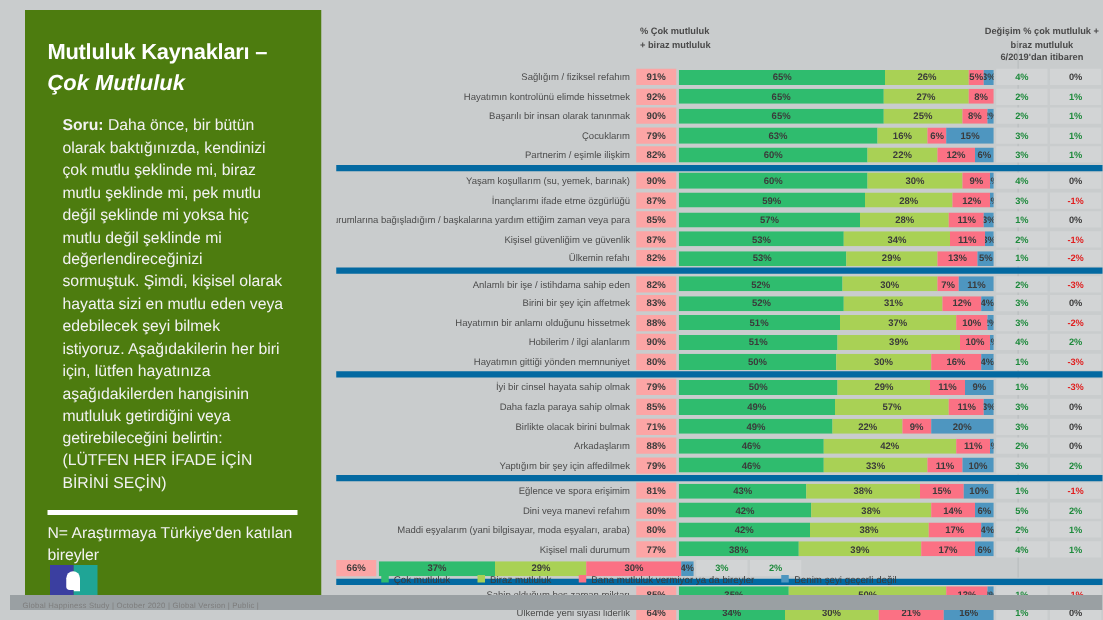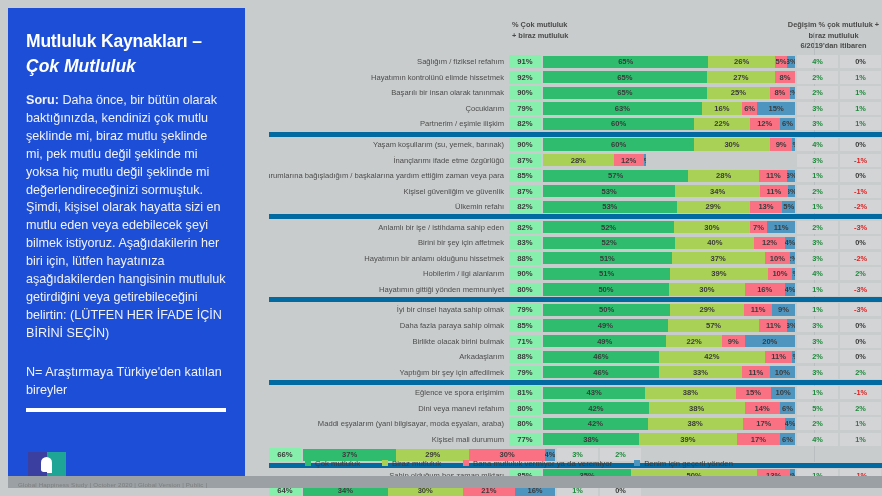--- a/index.html
+++ b/index.html
@@ -6,27 +6,27 @@
   body{
     width:882px;height:496px;
     background:#c9cccd;
     font-family:"Liberation Sans", sans-serif;
     overflow:hidden;
   }
   #slide{position:relative;width:882px;height:496px;background:#c9cccd;}
 
   
   #leftpanel{
-    position:absolute;left:8px;top:8px;width:237px;height:480px;
-    background:#1d4ed8;color:#ffffff;box-sizing:border-box;
+    position:absolute;left:20px;top:8px;width:237px;height:480px;
+    background:#4d7c0f;color:#ffffff;box-sizing:border-box;
     padding:16px 18px 0 18px;
   }
   .title1{font-size:17.5px;font-weight:bold;line-height:1.32;margin:6px 0 0 0;letter-spacing:-0.2px;}
   .title2{font-size:17.5px;font-weight:bold;font-style:italic;line-height:1.32;margin:2px 0 14px 0;}
-  .qtext{font-size:12.6px;line-height:1.42;margin:0;color:#f2f2f2;}
+  .qtext{font-size:12.6px;line-height:1.42;margin:12px;color:#f2f2f2;}
   .qtext b{font-weight:bold;}
   .ntext{font-size:12.6px;line-height:1.42;margin:22px 0 0 0;color:#f2f2f2;}
   .rule{position:absolute;left:18px;top:400px;width:200px;height:4px;background:#ffffff;}
   .logo{position:absolute;left:20px;top:444px;width:38px;height:36px;}
   .logo .lhalf{position:absolute;left:0;top:0;width:19px;height:36px;background:#3b3fa0;}
   .logo .rhalf{position:absolute;left:19px;top:0;width:19px;height:36px;background:#1fa596;}
   .logo .blob{position:absolute;left:13px;top:5px;width:11px;height:15px;background:#ffffff;border-radius:6px 6px 3px 3px;}
   .logo .blobtail{position:absolute;left:19px;top:12px;width:5px;height:9px;background:#ffffff;}
   .logo .wordmark{position:absolute;left:0;top:22px;width:38px;text-align:center;font-size:8.5px;font-weight:bold;color:#ffffff;letter-spacing:.2px;}
   .footer{
@@ -49,21 +49,21 @@
   #rows{position:absolute;left:0;top:46px;width:629px;}
   .row{position:relative;height:15.55px;display:flex;align-items:center;}
   .row.grp{border-top:5px solid #0369a1;}
 
   .lbl{
     width:240px;flex:0 0 240px;text-align:right;padding-right:5px;
     font-size:7.6px;color:#4c4c4c;white-space:nowrap;overflow:hidden;
     box-sizing:border-box;direction:rtl;
   }
   .tot{
-    width:32px;flex:0 0 32px;background:#86efac;height:13px;
+    width:32px;flex:0 0 32px;background:#fca5a5;height:13px;
     display:flex;align-items:center;justify-content:center;
     font-size:7.7px;font-weight:bold;color:#3b3b3b;
   }
   .bars{
     flex:0 0 252px;width:252px;height:12.2px;margin-left:2px;
     display:flex;overflow:hidden;
   }
   .seg{height:100%;display:flex;align-items:center;justify-content:center;
        font-size:7.6px;font-weight:bold;color:#3b3b3b;overflow:hidden;white-space:nowrap;}
   .seg.s0{background:#2fbc6e;}
@@ -188,20 +188,21 @@
             <div class="seg s2" style="flex: 0 0 9%;">9%</div>
             <div class="seg s3" style="flex: 0 0 1%;">1%</div>
           </div>
           <div class="chg pos">4%</div>
           <div class="chg zero">0%</div>
         </div>
         <div class="row">
           <div class="lbl">İnançlarımı ifade etme özgürlüğü</div>
           <div class="tot">87%</div>
           <div class="bars">
+            <div class="seg s0" style="flex: 0 0 59%;">59%</div>
             <div class="seg s1" style="flex: 0 0 28%;">28%</div>
             <div class="seg s2" style="flex: 0 0 12%;">12%</div>
             <div class="seg s3" style="flex: 0 0 1%;">1%</div>
           </div>
           <div class="chg pos">3%</div>
           <div class="chg neg">-1%</div>
         </div>
         <div class="row">
           <div class="lbl">Hayır kurumlarına bağışladığım / başkalarına yardım ettiğim zaman veya para...</div>
           <div class="tot">85%</div>
@@ -248,21 +249,21 @@
             <div class="seg s3" style="flex: 0 0 11%;">11%</div>
           </div>
           <div class="chg pos">2%</div>
           <div class="chg neg">-3%</div>
         </div>
         <div class="row">
           <div class="lbl">Birini bir şey için affetmek</div>
           <div class="tot">83%</div>
           <div class="bars">
             <div class="seg s0" style="flex: 0 0 52.5253%;">52%</div>
-            <div class="seg s1" style="flex: 0 0 31.3131%;">40%</div>
+            <div class="seg s1" style="flex: 0 0 31.3131%;">31%</div>
             <div class="seg s2" style="flex: 0 0 12.1212%;">12%</div>
             <div class="seg s3" style="flex: 0 0 4.0404%;">4%</div>
           </div>
           <div class="chg pos">3%</div>
           <div class="chg zero">0%</div>
         </div>
         <div class="row">
           <div class="lbl">Hayatımın bir anlamı olduğunu hissetmek</div>
           <div class="tot">88%</div>
           <div class="bars">
@@ -423,20 +424,21 @@
           <div class="bars">
             <div class="seg s0" style="flex: 0 0 35%;">35%</div>
             <div class="seg s1" style="flex: 0 0 50%;">50%</div>
             <div class="seg s2" style="flex: 0 0 13%;">13%</div>
             <div class="seg s3" style="flex: 0 0 2%;">2%</div>
           </div>
           <div class="chg pos">1%</div>
           <div class="chg neg">-1%</div>
         </div>
         <div class="row">
+          <div class="lbl">Ülkemde yeni siyasi liderlik</div>
           <div class="tot">64%</div>
           <div class="bars">
             <div class="seg s0" style="flex: 0 0 33.6634%;">34%</div>
             <div class="seg s1" style="flex: 0 0 29.703%;">30%</div>
             <div class="seg s2" style="flex: 0 0 20.7921%;">21%</div>
             <div class="seg s3" style="flex: 0 0 15.8416%;">16%</div>
           </div>
           <div class="chg pos">1%</div>
           <div class="chg zero">0%</div>
         </div>
@@ -470,23 +472,23 @@
       <div class="lg">
         <span class="lgsw" style="background: rgb(47, 188, 110);"></span>
         <span class="lgtx">Çok mutluluk</span>
       </div>
       <div class="lg">
         <span class="lgsw" style="background: rgb(169, 209, 85);"></span>
         <span class="lgtx">Biraz mutluluk</span>
       </div>
       <div class="lg">
         <span class="lgsw" style="background: rgb(251, 113, 132);"></span>
-        <span class="lgtx">Bana mutluluk vermiyor ya da veremiyor</span>
+        <span class="lgtx">Bana mutluluk vermiyor ya da bireyler</span>
       </div>
       <div class="lg">
         <span class="lgsw" style="background: rgb(78, 150, 192);"></span>
-        <span class="lgtx">Benim için geçerli yönden</span>
+        <span class="lgtx">Benim şeyi geçerli değil</span>
       </div>
     </div>
 
   <div class="footerbar"></div>
   <div class="footer">Global Happiness Study | October 2020  | Global Version | Public |</div>
 </div>
 
 </body></html>

